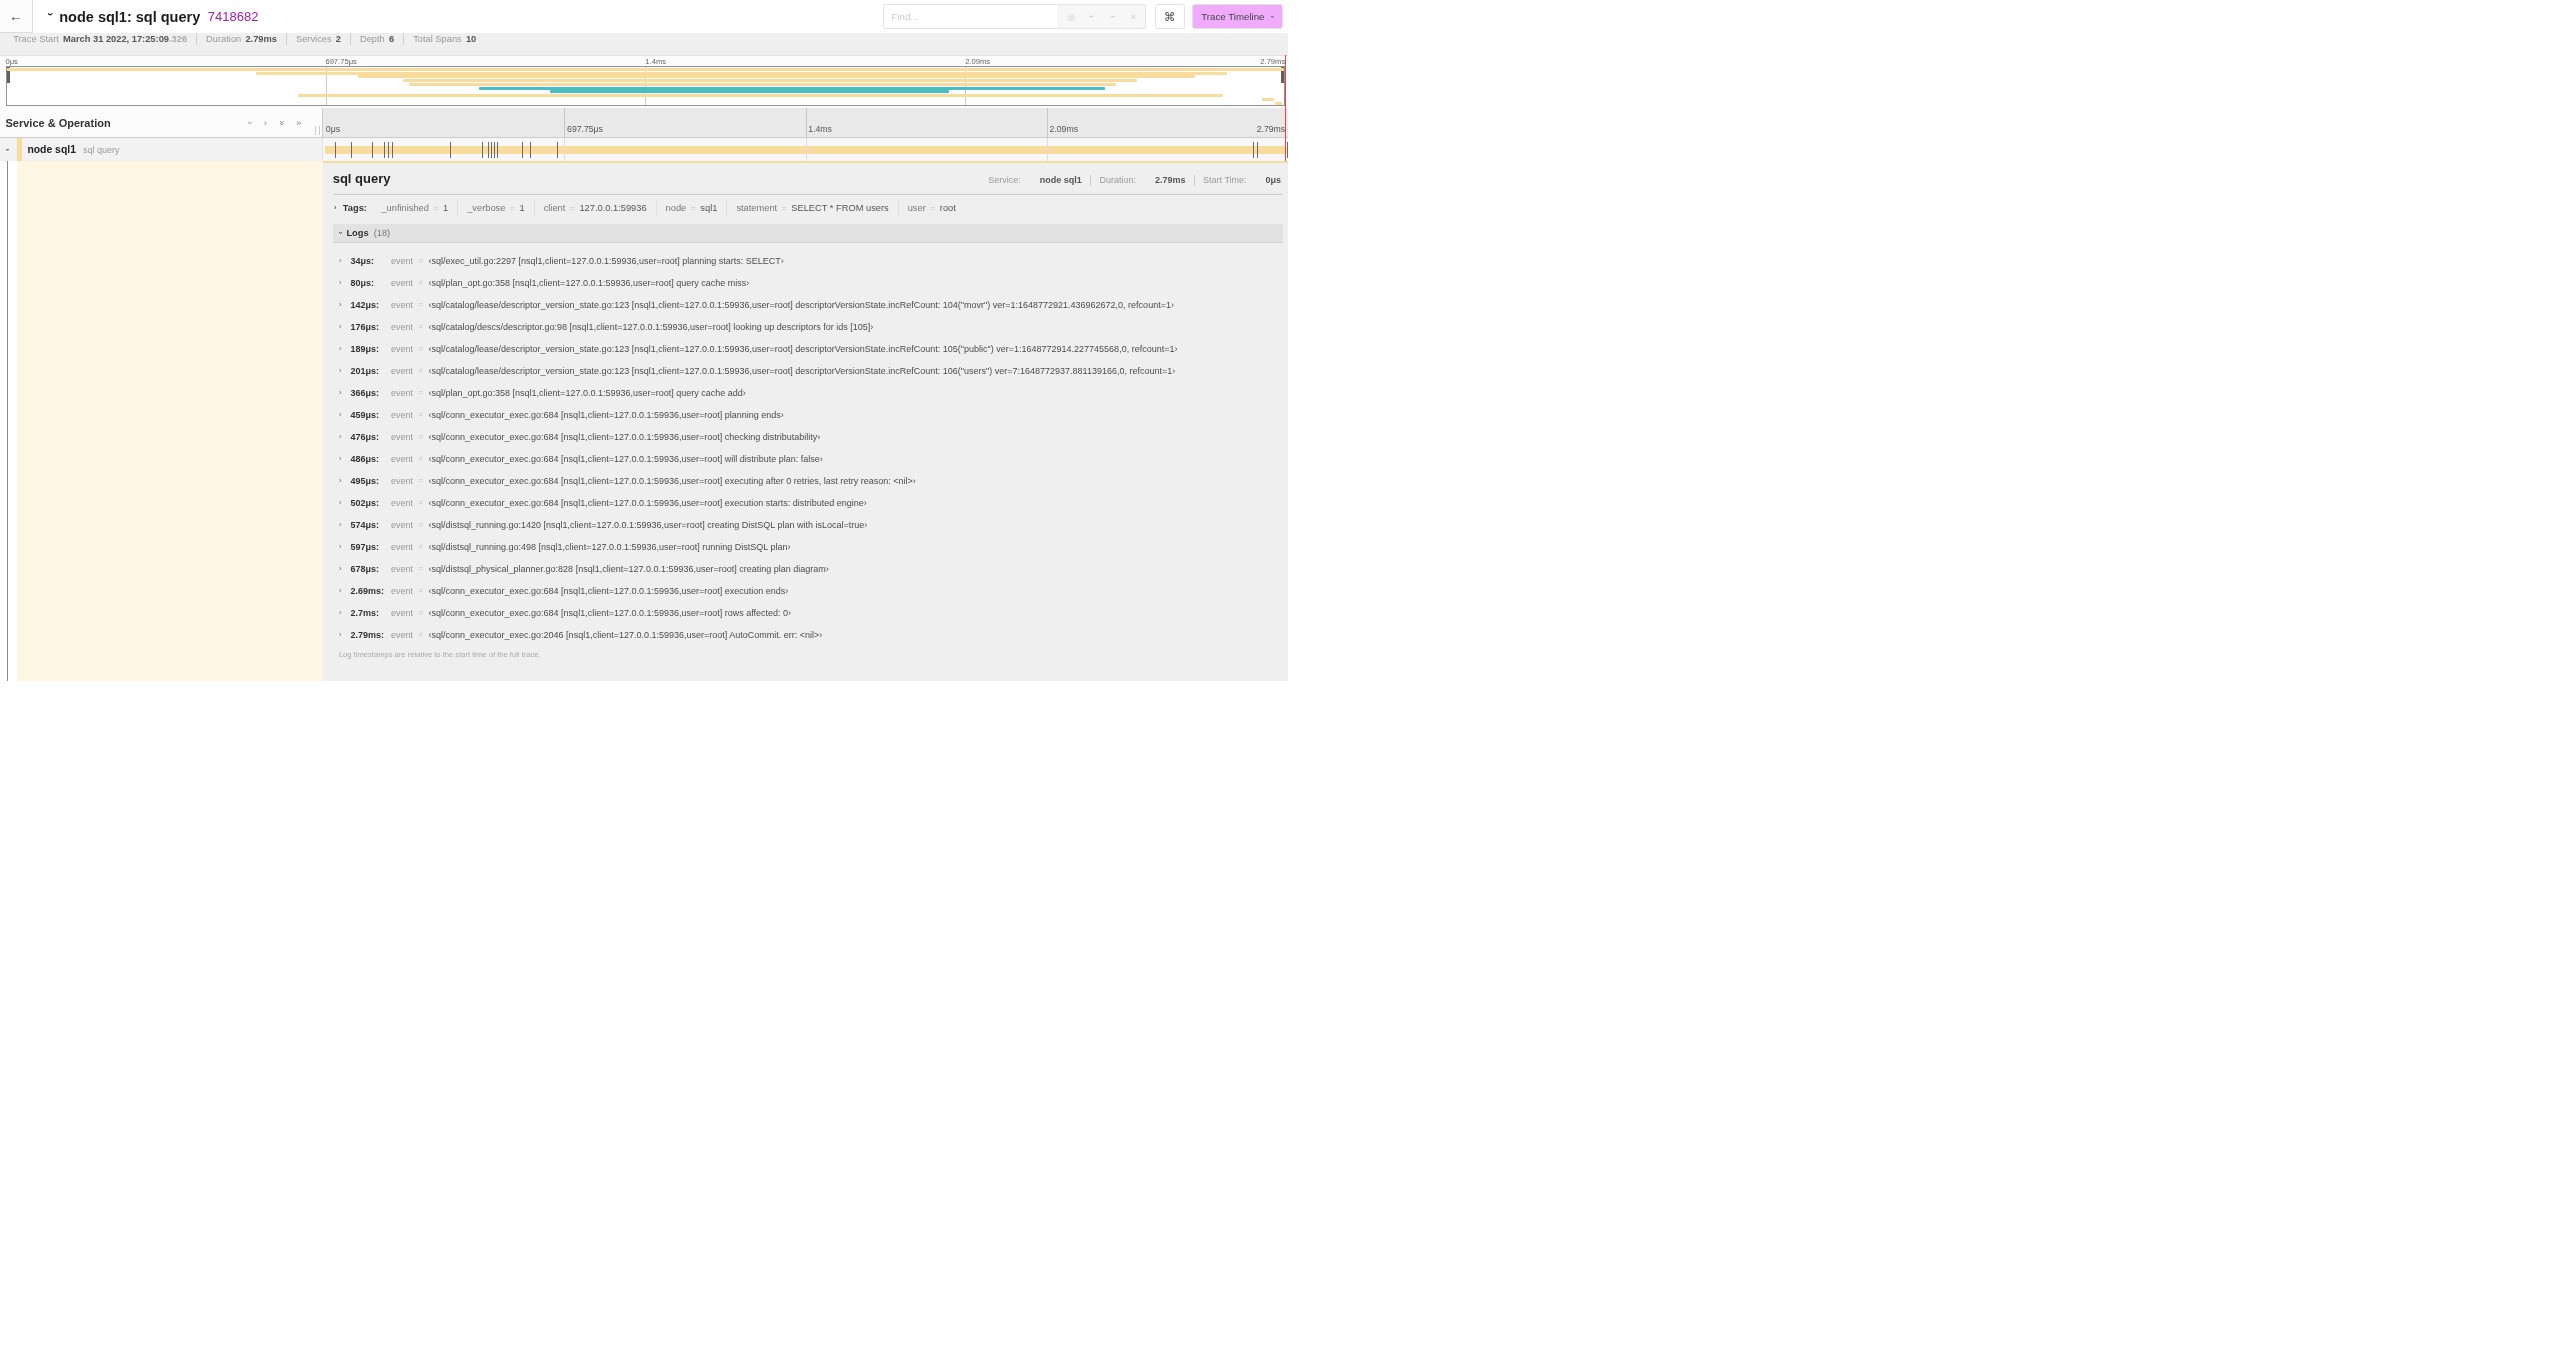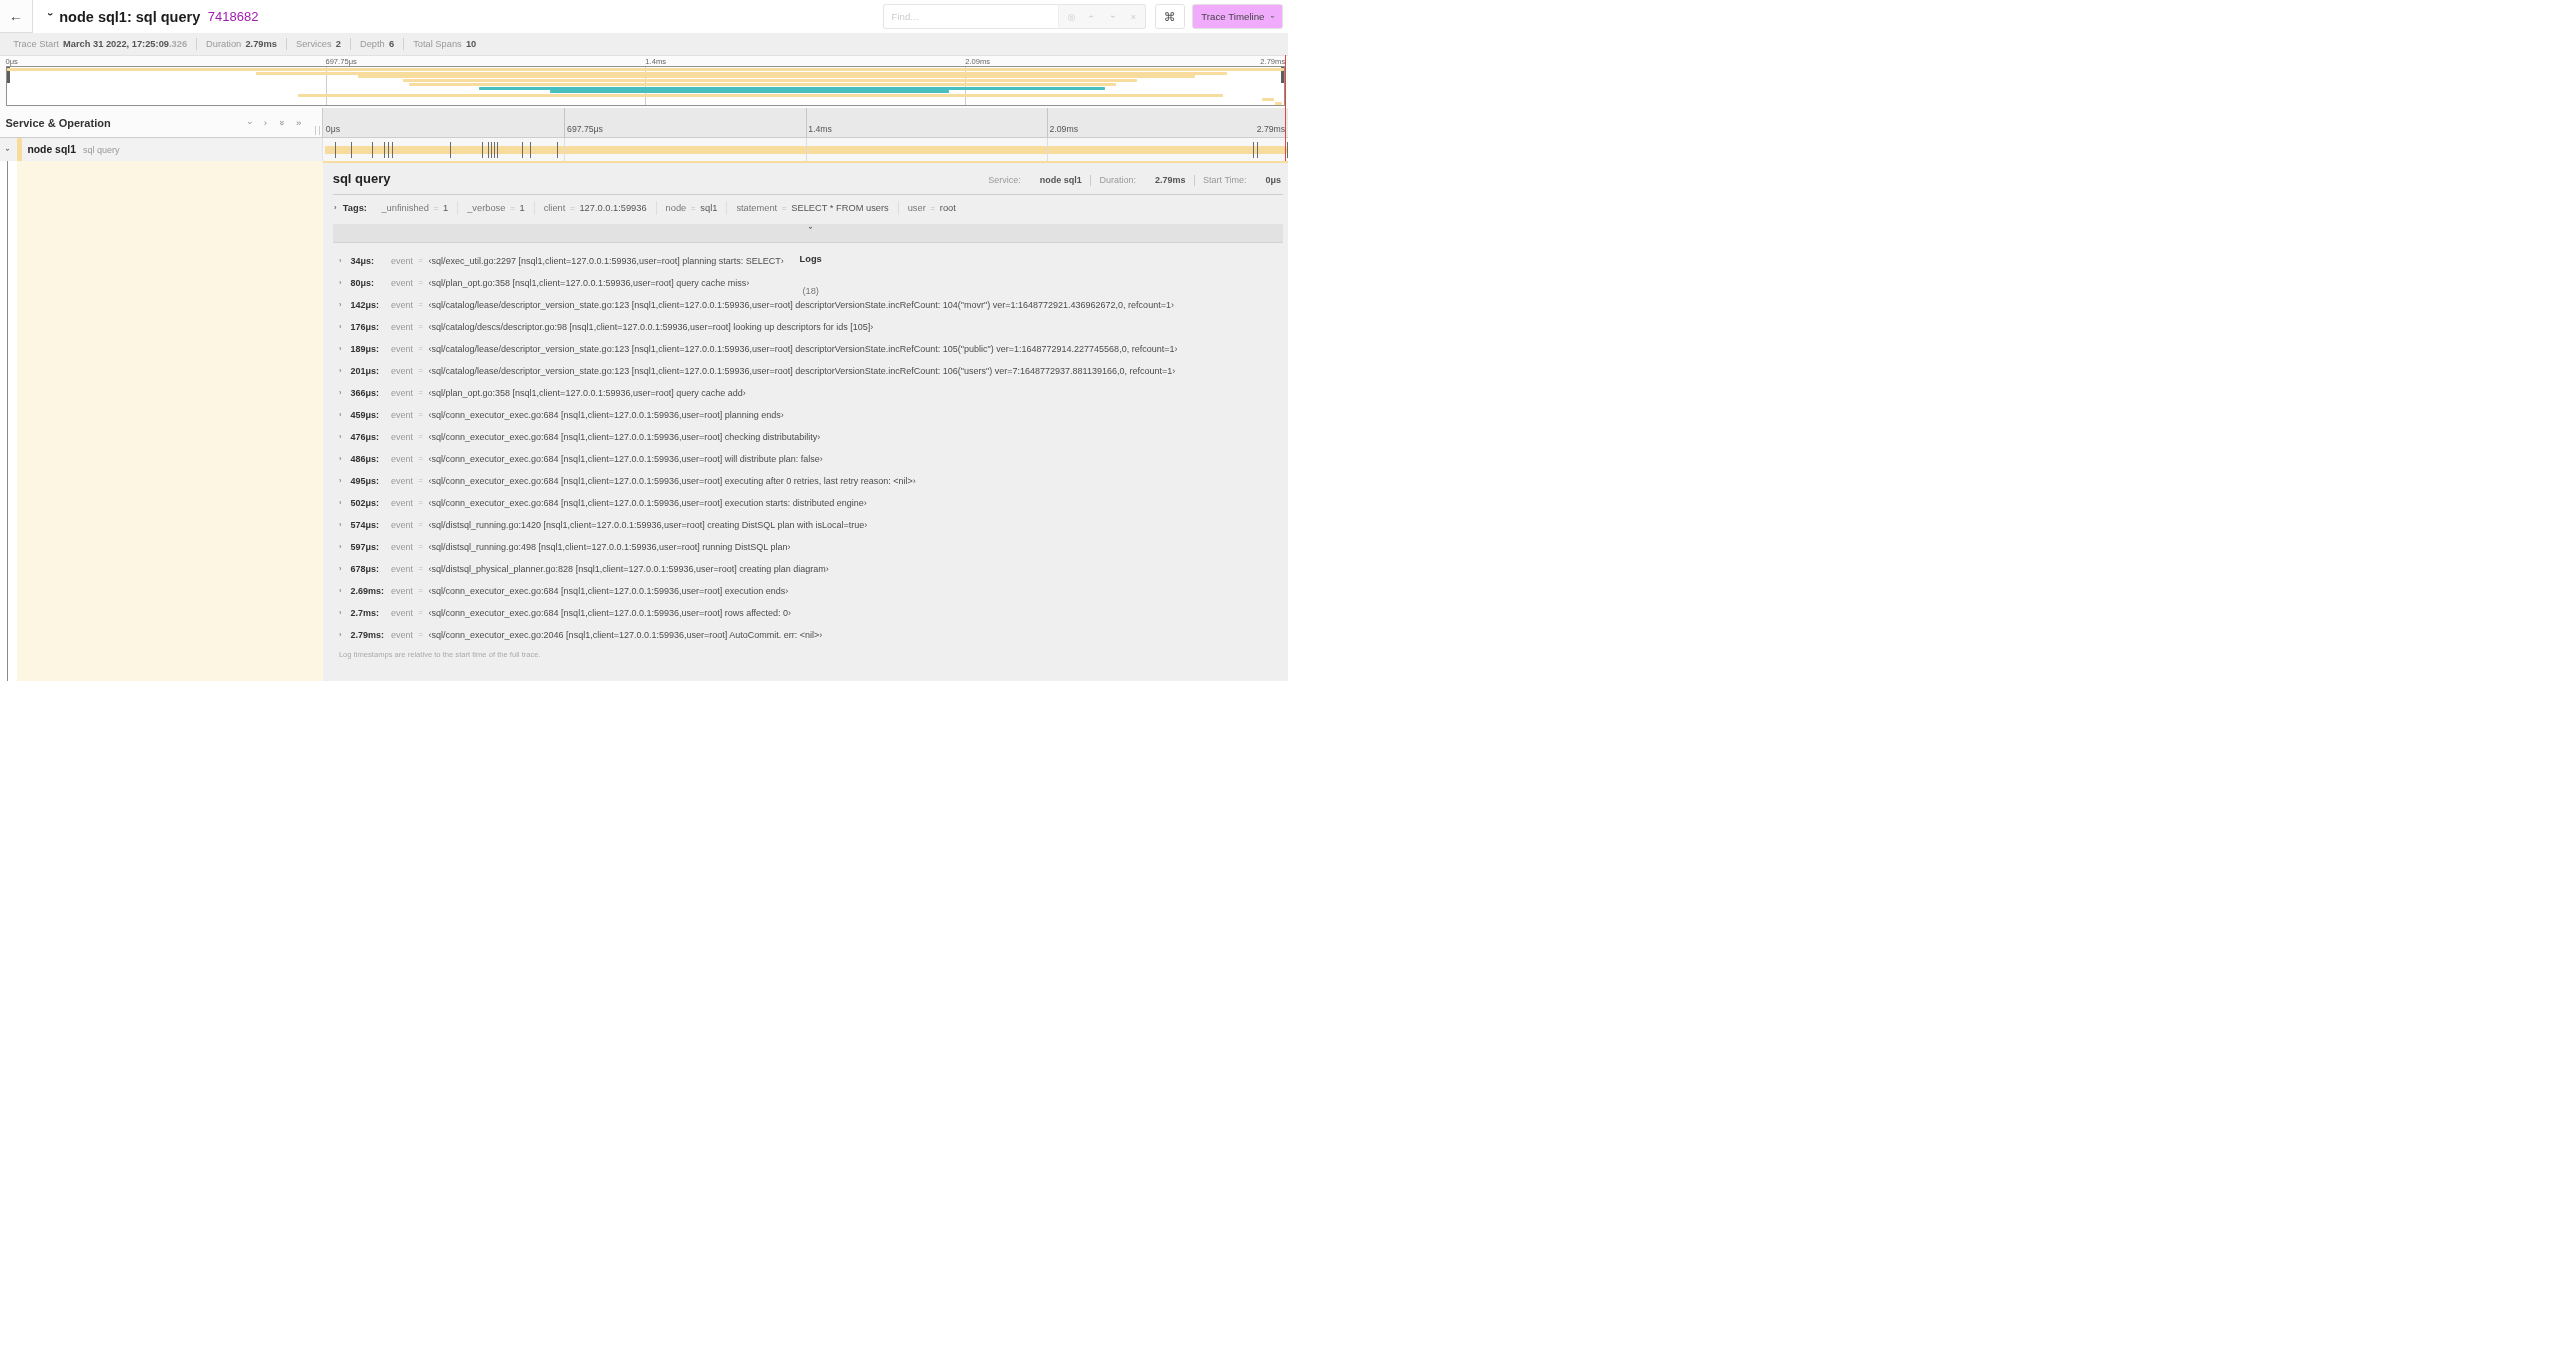--- a/index.html
+++ b/index.html
@@ -28,21 +28,21 @@
                border-radius:0 2.8px 2.8px 0; background:#f7f7f7; padding:0 7px; gap:11px; }
   .find-ic { color:#ccc; font-size:9px; width:9.7px; text-align:center; }
   .cmd-btn { height:25px; width:30.5px; border:0.7px solid #e2e2e2; border-radius:2.8px; background:#fff;
              font-size:11.8px; color:#555; margin-right:7px; cursor:pointer; flex:none; }
   .view-btn { height:25px; border:0.7px solid #e2e2e2; border-radius:2.8px; background:#f0abfc; font-size:9.7px; color:#444;
               padding:0 8.3px; display:flex; align-items:center; gap:6.2px; margin-right:5.5px; cursor:pointer; flex:none; }
   .view-caret { font-size:7.6px; color:#666; }
 
   
   .summary-bar { position:absolute; top:33px; left:0; right:0; height:23px; background:#efefef;
-                 border-bottom:0.7px solid #e2e2e2; display:flex; align-items:center; padding-left:4.2px; font-size:9.3px; }
+                 border-bottom:0.7px solid #e2e2e2; display:flex; padding-left:4.2px; font-size:9.3px; }
   .sum-item { display:flex; gap:4.2px; align-items:center; padding:0 9px; height:11.8px; }
   .sum-item:not(:last-child) { border-right:0.7px solid #d0d0d0; }
   .sum-label { color:#999; white-space:nowrap; }
   .sum-value { color:#555; font-weight:bold; white-space:nowrap; }
   .sum-suffix { color:#aaa; font-weight:bold; }
 
   
   .minimap { position:absolute; top:56px; left:0; right:0; height:52px; background:#fbfbfb; }
   .mm-labels { position:absolute; top:0.7px; left:5.5px; right:2.8px; height:9px; font-size:7.6px; color:#666; }
   .mm-label { position:absolute; top:0; white-space:nowrap; }
@@ -99,21 +99,21 @@
   .tags-chev { color:#666; font-size:7.6px; margin-right:6.2px; }
   .tags-label { font-weight:bold; color:#333; margin-right:5.5px; }
   .tags-items { display:flex; align-items:center; }
   .tag-item { display:flex; align-items:center; gap:4.8px; padding:0 9px; height:14px; }
   .tag-item:not(:last-child) { border-right:0.7px solid #ddd; }
   .tag-key { color:#777; white-space:nowrap; }
   .tag-eq { color:#bbb; font-size:7.6px; }
   .tag-val { color:#555; white-space:nowrap; }
   .logs-section { margin-top:8.3px; }
   .logs-header { height:18.7px; background:#e2e2e2; border-bottom:0.7px solid #d2d2d2; display:flex; align-items:center;
-                 padding-left:6.2px; font-size:9.3px; gap:22px; cursor:pointer;flex-direction:column; }
+                 padding-left:6.2px; font-size:9.3px; gap:5px; cursor:pointer; }
   .logs-chev { color:#555; font-size:7.6px; }
   .logs-title { font-weight:bold; color:#333; }
   .logs-count { color:#777; }
   .log-rows { padding-top:7px; }
   .log-row { height:22px; display:flex; align-items:center; padding-left:6.2px; font-size:9px; gap:5.5px;
              white-space:nowrap; cursor:pointer; }
   .log-chev { color:#888; font-size:7.3px; width:6.2px; flex:none; }
   .log-time { font-weight:bold; color:#333; min-width:35px; flex:none; }
   .log-event { color:#999; }
   .log-eq { color:#bbb; font-size:7.6px; }

